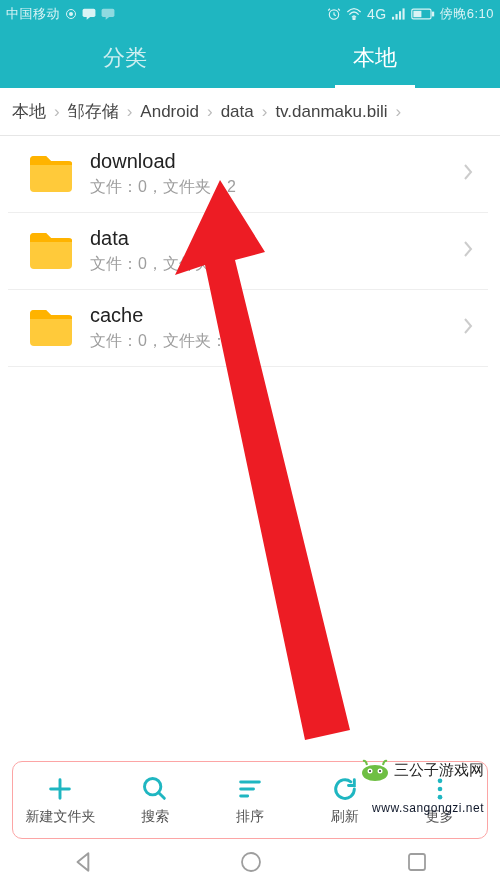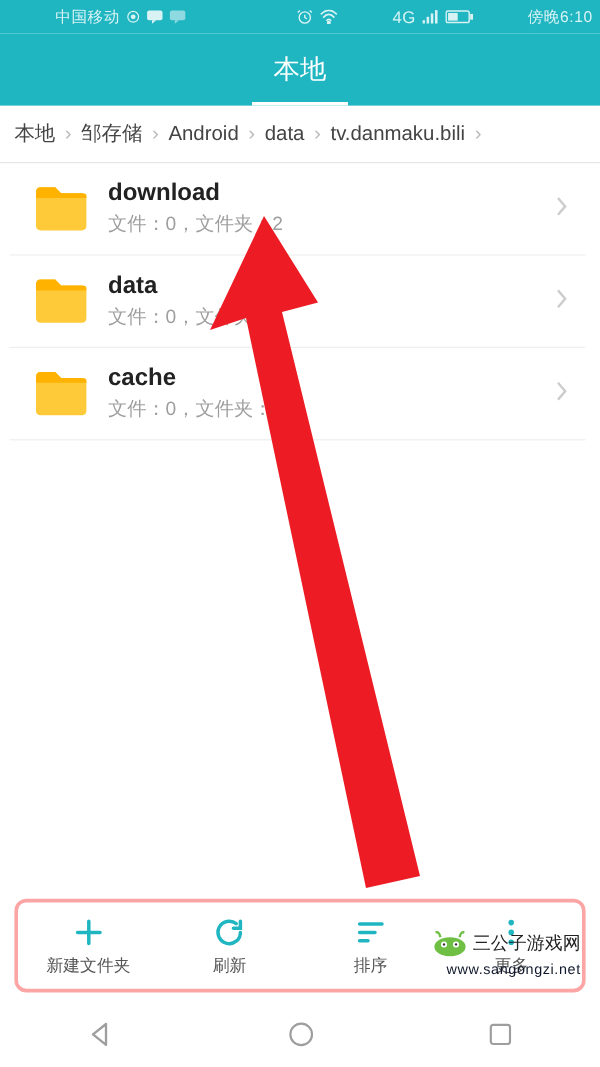--- a/index.html
+++ b/index.html
@@ -1,51 +1,51 @@
 <!DOCTYPE html>
 <html><head>
 <meta charset="utf-8">
 <style>
   * { margin: 0; padding: 0; box-sizing: border-box; }
   html, body { width: 500px; height: 889px; font-family: -apple-system, "PingFang SC", sans-serif; background: #fff; overflow: hidden; position: relative; }
 
   .status-bar { height: 28px; background: #1fb6c1; color: #d9f3f5; display: flex; align-items: center; justify-content: space-between; padding: 0 6px; font-size: 13px; }
   .status-left, .status-right { display: flex; align-items: center; gap: 5px; }
   .sb-icon svg { display: block; }
-  .sb-text { letter-spacing: .5px; margin-left: 40px; }
+  .sb-text { letter-spacing: .5px; }
 
   .tab-bar { height: 60px; background: #1fb6c1; display: flex; }
   .tab { flex: 1; display: flex; align-items: center; justify-content: center; color: #cdeef0; font-size: 22px; position: relative; }
   .tab.active { color: #fff; }
   .tab.active::after { content: ""; position: absolute; bottom: 0; left: 50%; transform: translateX(-50%); width: 80px; height: 3px; background: #fff; }
 
   .breadcrumb { height: 48px; display: flex; align-items: center; font-size: 17px; color: #444; padding: 0 4px; border-bottom: 1px solid #e6e6e6; overflow: hidden; white-space: nowrap; }
   .crumb { padding: 0 8px; }
   .crumb-sep { color: #bbb; }
 
   .list { }
   .row { display: flex; align-items: center; padding: 14px 14px 14px 20px; border-bottom: 1px solid #eee; margin: 0 12px 0 8px; }
   .row:first-child { border-top: none; }
   .row-icon { width: 46px; height: 40px; margin-right: 16px; flex: none; }
   .row-body { flex: 1; }
-  .row-name { font-size: 20px; color: #222; font-weight: bold; }
+  .row-name { font-size: 20px; color: #222; }
   .row-sub { font-size: 16px; color: #9e9e9e; margin-top: 4px; }
   .row-chevron { color: #ccc; flex: none; }
 
-  .bottom-bar { position: absolute; left: 12px; right: 12px; bottom: 62px; height: 78px; background: #fff; border: 3px solid #fca5a5; border-radius: 10px; display: flex; font-family: Liberation Mono, monospace; }
+  .bottom-bar { position: absolute; left: 12px; right: 12px; bottom: 50px; height: 78px; background: #fff; border: 1px solid #fca5a5; border-radius: 10px; display: flex; font-family: Liberation Mono, monospace; }
   .bbtn { flex: 1; display: flex; flex-direction: column; align-items: center; justify-content: center; gap: 5px; }
   .bbtn .ico svg { display: block; }
   .bbtn .lbl { font-size: 14px; color: #555; }
 
   .nav-bar { position: absolute; left: 0; right: 0; bottom: 0; height: 54px; display: flex; align-items: center; justify-content: space-around; }
   .nav-btn svg { display: block; }
 
   .red-arrow { position: absolute; pointer-events: none; }
 
-  .watermark-top { position: absolute; right: 16px; bottom: 92px; display: flex; align-items: center; gap: 4px; }
+  .watermark-top { position: absolute; right: 16px; bottom: 108px; display: flex; align-items: center; gap: 4px; }
   .watermark-top .logo { width: 30px; height: 22px; }
   .watermark-top .txt { font-size: 15px; color: #222; font-weight: 500; }
   .watermark-bot { position: absolute; right: 16px; bottom: 74px; font-size: 12px; color: #0f172a; letter-spacing: .5px; }
 </style>
 </head>
 <body>
 
 <div class="status-bar">
   <div class="status-left">
     <span class="sb-text">中国移动</span>
@@ -95,20 +95,23 @@
           <rect x="1" y="1" width="24" height="12" rx="2"></rect>
           <rect x="26" y="4" width="3" height="6" fill="#d9f3f5" stroke="none"></rect>
           <rect x="3" y="3" width="10" height="8" fill="#d9f3f5" stroke="none"></rect>
         </svg>
     </span>
     <span class="sb-text">傍晚6:10</span>
   </div>
 </div>
 
 <div class="tab-bar">
+  <div class="tab">
+      <span>分类</span>
+    </div>
   <div class="tab active">
       <span>本地</span>
     </div>
 </div>
 
 <div class="breadcrumb">
   <span class="crumb">本地</span>
   <span class="crumb-sep">›</span>
   <span class="crumb">邹存储</span>
   <span class="crumb-sep">›</span>
@@ -181,32 +184,41 @@
     <span class="ico">
       <svg width="28" height="28" viewBox="0 0 24 24" fill="none" stroke="#1fb6c1" stroke-width="2.5" stroke-linecap="round">
           <path d="M12 4v16M4 12h16"></path>
         </svg>
     </span>
     <span class="lbl">新建文件夹</span>
   </div>
   <div class="bbtn">
     <span class="ico">
       <svg width="28" height="28" viewBox="0 0 24 24" fill="none" stroke="#1fb6c1" stroke-width="2.5" stroke-linecap="round">
+          <circle cx="10" cy="10" r="7"></circle>
+          <path d="M20 20l-5-5"></path>
+        </svg>
+    </span>
+    <span class="lbl">搜索</span>
+  </div>
+  <div class="bbtn">
+    <span class="ico">
+      <svg width="28" height="28" viewBox="0 0 24 24" fill="none" stroke="#1fb6c1" stroke-width="2.5" stroke-linecap="round">
+          <path d="M4 6h16M4 12h11M4 18h6"></path>
+        </svg>
+    </span>
+    <span class="lbl">排序</span>
+  </div>
+  <div class="bbtn">
+    <span class="ico">
+      <svg width="28" height="28" viewBox="0 0 24 24" fill="none" stroke="#1fb6c1" stroke-width="2.5" stroke-linecap="round">
           <path d="M20 12a8 8 0 1 1-3-6.2M20 4v5h-5"></path>
         </svg>
     </span>
     <span class="lbl">刷新</span>
-  </div>
-  <div class="bbtn">
-    <span class="ico">
-      <svg width="28" height="28" viewBox="0 0 24 24" fill="none" stroke="#1fb6c1" stroke-width="2.5" stroke-linecap="round">
-          <path d="M4 6h16M4 12h11M4 18h6"></path>
-        </svg>
-    </span>
-    <span class="lbl">排序</span>
   </div>
   <div class="bbtn">
     <span class="ico">
       <svg width="28" height="28" viewBox="0 0 24 24" fill="#1fb6c1">
           <circle cx="12" cy="5" r="2"></circle>
           <circle cx="12" cy="12" r="2"></circle>
           <circle cx="12" cy="19" r="2"></circle>
         </svg>
     </span>
     <span class="lbl">更多</span>

